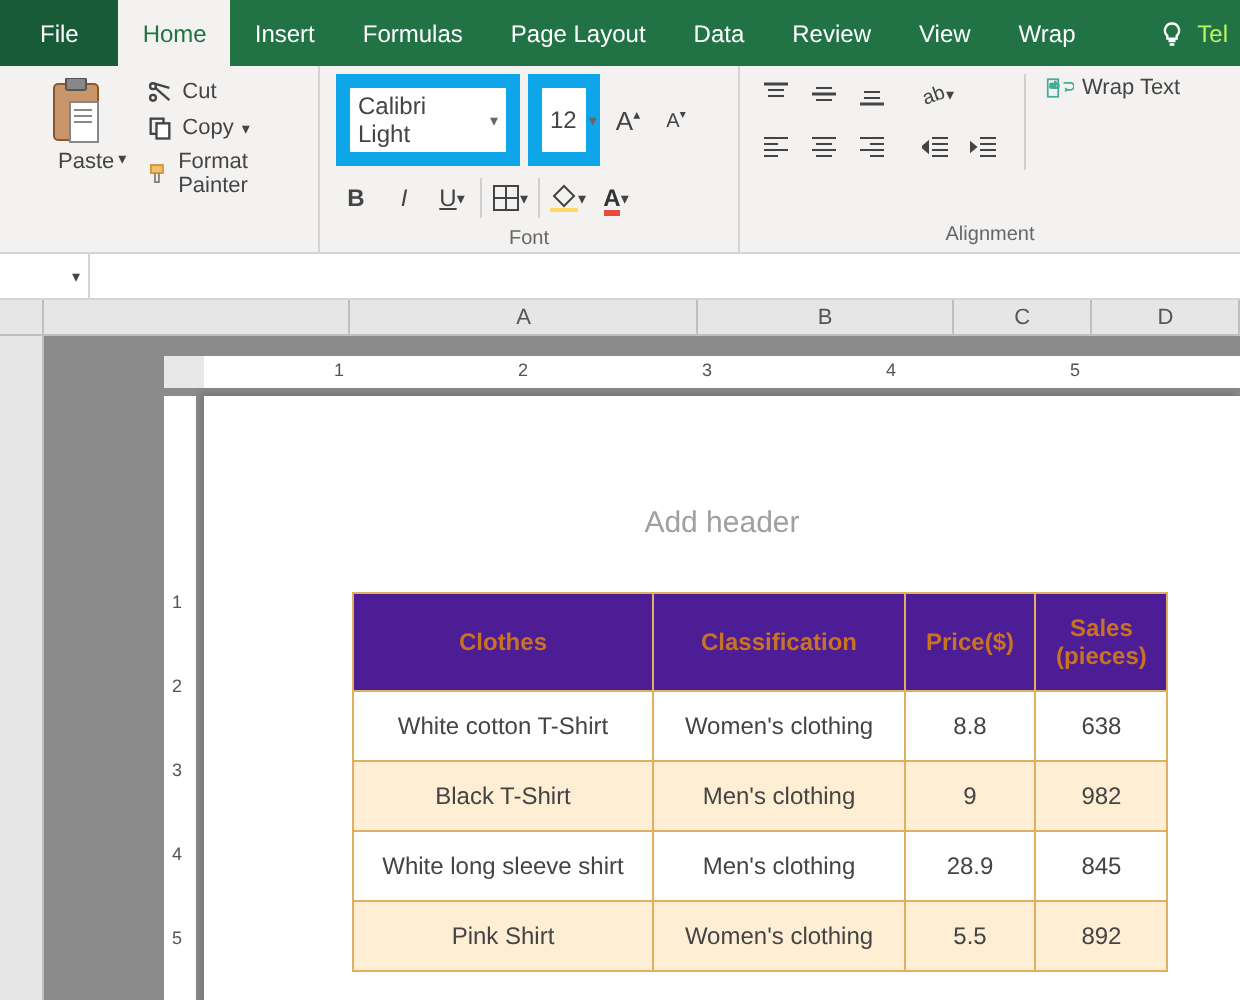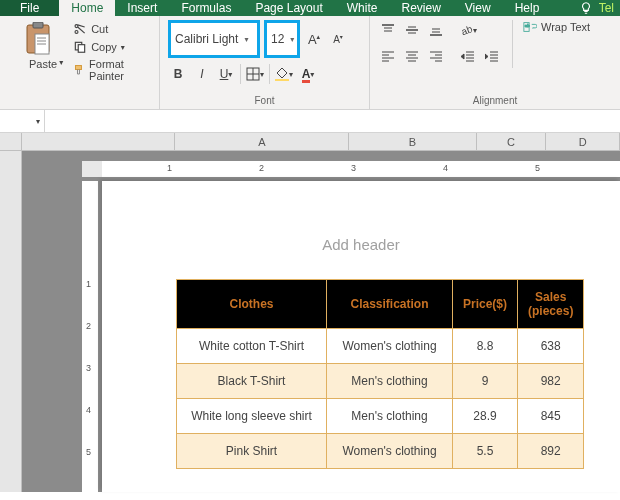--- a/index.html
+++ b/index.html
@@ -1,18 +1,18 @@
 <!DOCTYPE html>
 <html><head>
 <meta charset="utf-8">
 <style>
 * { margin: 0; padding: 0; box-sizing: border-box; font-family: 'Segoe UI', Arial, sans-serif; }
 body { width: 620px; height: 500px; overflow: hidden; background: #fff; font-size: 12px; color: #444; }
 
-.titlebar { background: #217346; height: 16px; display: flex; align-items: stretch; }
+.titlebar { background: #217346; height: 33px; display: flex; align-items: stretch; }
 .tab { padding: 0 12px; color: #fff; font-size: 12px; display: flex; align-items: center; cursor: pointer; }
 .tab.active { background: #f3f2f1; color: #217346; }
 .tab.file { background: #185c37; padding: 0 20px; }
 .titlebar-right { margin-left: auto; display: flex; align-items: center; padding: 0 6px; color: #bef264; gap: 6px; }
 .bulb-icon { width: 14px; height: 14px; }
 
 .ribbon { background: #f3f2f1; height: 94px; display: flex; border-bottom: 1px solid #d4d4d4; }
 .group { display: flex; flex-direction: column; border-right: 1px solid #d4d4d4; }
 .group-content { flex: 1; display: flex; padding: 4px 8px; gap: 6px; }
 .group-label { font-size: 10px; text-align: center; padding: 1px 0 3px; color: #666; }
@@ -21,21 +21,21 @@
 .paste-icon { width: 28px; height: 34px; }
 .paste-label { font-size: 11px; display: flex; align-items: flex-start; gap: 2px; padding-left: 17px; }
 .small-arrow { font-size: 8px; }
 
 .clip-list { display: flex; flex-direction: column; gap: 4px; padding: 2px 0; }
 .clip-item { display: flex; align-items: center; gap: 4px; font-size: 11px; cursor: pointer; }
 .clip-icon { width: 14px; height: 14px; }
 
 .font-col { display: flex; flex-direction: column; gap: 6px; }
 .font-row { display: flex; gap: 4px; align-items: center; }
-.combo { background: #fff; border: 3px solid #0ea5e9; height: 36px; display: flex; align-items: center; padding: 16px 4px; font-size: 12px; cursor: pointer; }
+.combo { background: #fff; border: 7px solid #0ea5e9; height: 36px; display: flex; align-items: center; padding: 16px 4px; font-size: 12px; cursor: pointer; }
 .combo-arrow { font-size: 8px; margin-left: 6px; color: #666; }
 .font-combo { width: 92px; }
 .size-combo { width: 36px; }
 .btn { width: 20px; height: 20px; display: flex; align-items: center; justify-content: center; cursor: pointer; font-size: 12px; }
 
 .formula-bar { border-bottom: 1px solid #d4d4d4; height: 23px; display: flex; align-items: stretch; }
 .namebox { width: 45px; border-right: 1px solid #d4d4d4; display: flex; align-items: center; justify-content: flex-end; padding: 0 4px; cursor: text; }
 
 .workspace { position: relative; height: 359px; }
 .col-headers { position: absolute; left: 22px; top: 0; right: 0; height: 18px; display: flex; background: #e6e6e6; border-bottom: 1px solid #bfbfbf; }
@@ -48,42 +48,42 @@
 .ruler-h .num { position: absolute; font-size: 9px; color: #555; top: 2px; }
 .ruler-v { position: absolute; left: 60px; top: 30px; width: 16px; bottom: 0; background: #fff; }
 .ruler-v .num { position: absolute; font-size: 9px; color: #555; left: 4px; }
 .ruler-grey { background: #e8e8e8; position: absolute; }
 
 .page { position: absolute; left: 80px; top: 30px; right: 0; bottom: 0; background: #fff; box-shadow: -2px -2px 4px rgba(0,0,0,0.15); }
 .page-header { position: absolute; top: 55px; width: 100%; text-align: center; font-size: 15px; color: #a0a0a0; }
 
 .data-table { position: absolute; left: 74px; top: 98px; border-collapse: collapse; }
 .data-table th, .data-table td { border: 1px solid #e0b060; padding: 10px 10px; font-size: 12px; text-align: center; }
-.data-table th { background: #000000; color: #c87224; font-weight: 600; margin-top: 48px; }
+.data-table th { background: #4c1d95; color: #c87224; font-weight: 600; margin-top: 48px; }
 .data-table tr:nth-child(even) td { background: #fdeed4; }
 .data-table tr:nth-child(odd) td { background: #fff; }
 .data-table td:first-child, .data-table th:first-child { width: 150px; }
 .data-table td:nth-child(2) { width: 126px; }
 .data-table td:nth-child(3), .data-table td:nth-child(4) { width: 58px; }
 
 svg { display: block; }
 </style>
 </head>
 <body>
 
 <div class="titlebar">
   <div class="tab file">File</div>
   <div class="tab active">Home</div>
   <div class="tab">Insert</div>
   <div class="tab">Formulas</div>
   <div class="tab">Page Layout</div>
-  <div class="tab">White</div>
+  <div class="tab">Data</div>
   <div class="tab">Review</div>
   <div class="tab">View</div>
-  <div class="tab">Help</div>
+  <div class="tab">Wrap</div>
   <div class="titlebar-right">
     <svg class="bulb-icon" viewBox="0 0 24 24" fill="none" stroke="#fff" stroke-width="2">
         <path d="M9 18h6M10 21h4M12 3a6 6 0 0 0-4 10.5V16h8v-2.5A6 6 0 0 0 12 3z"></path>
       </svg>
     <span>Tel</span>
   </div>
 </div>
 
 <div class="ribbon">
   <div class="group" style="width:160px">

